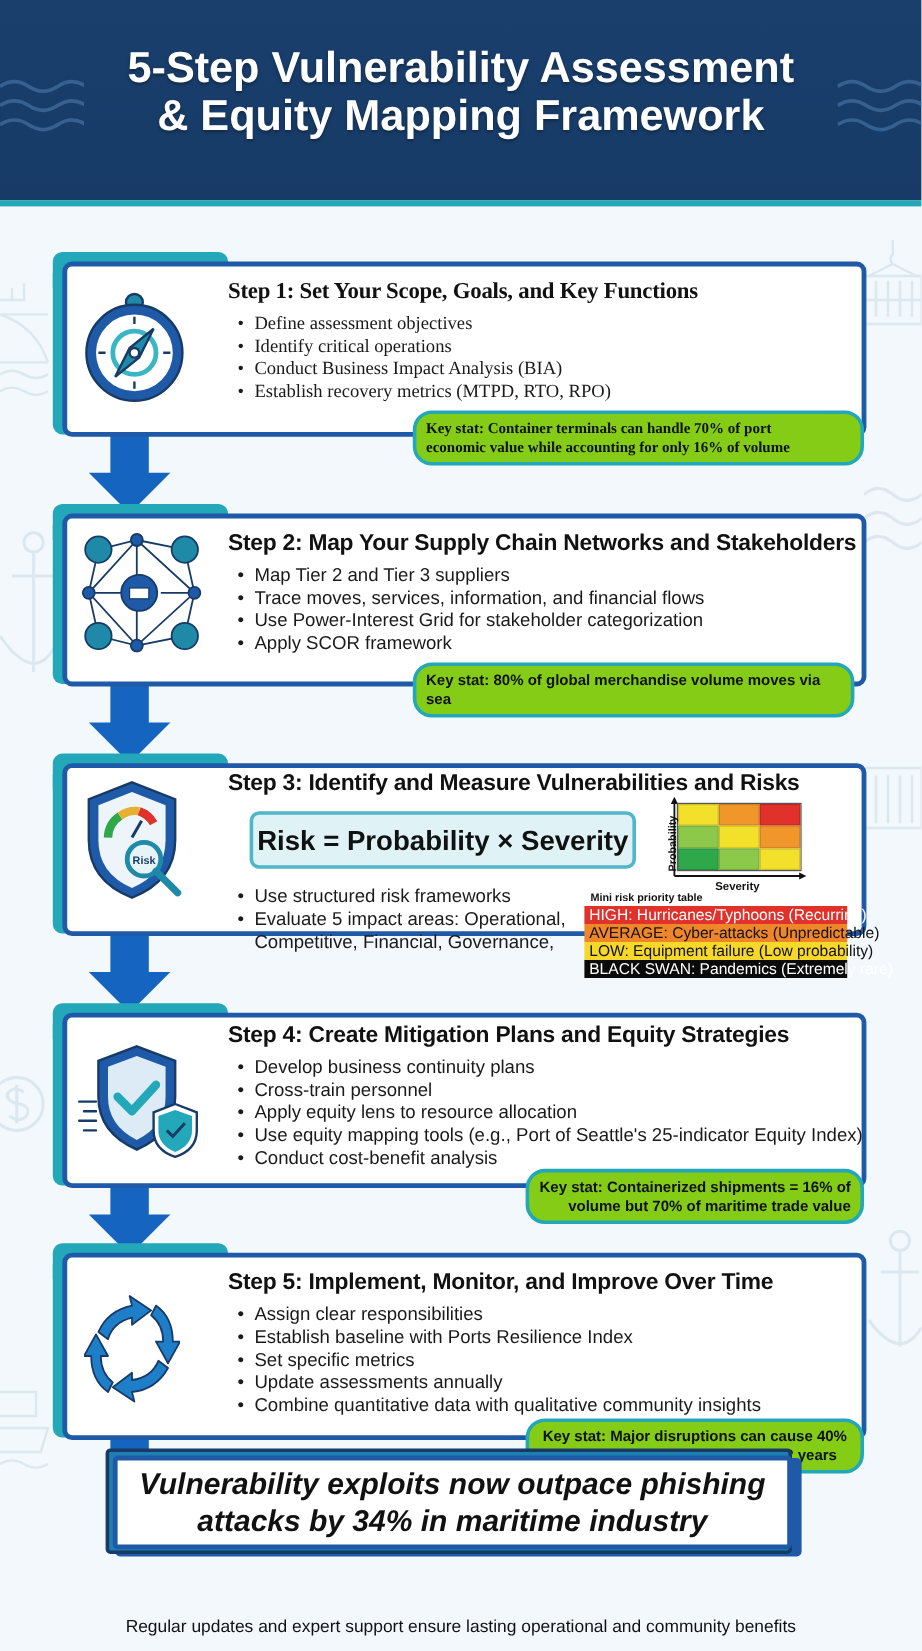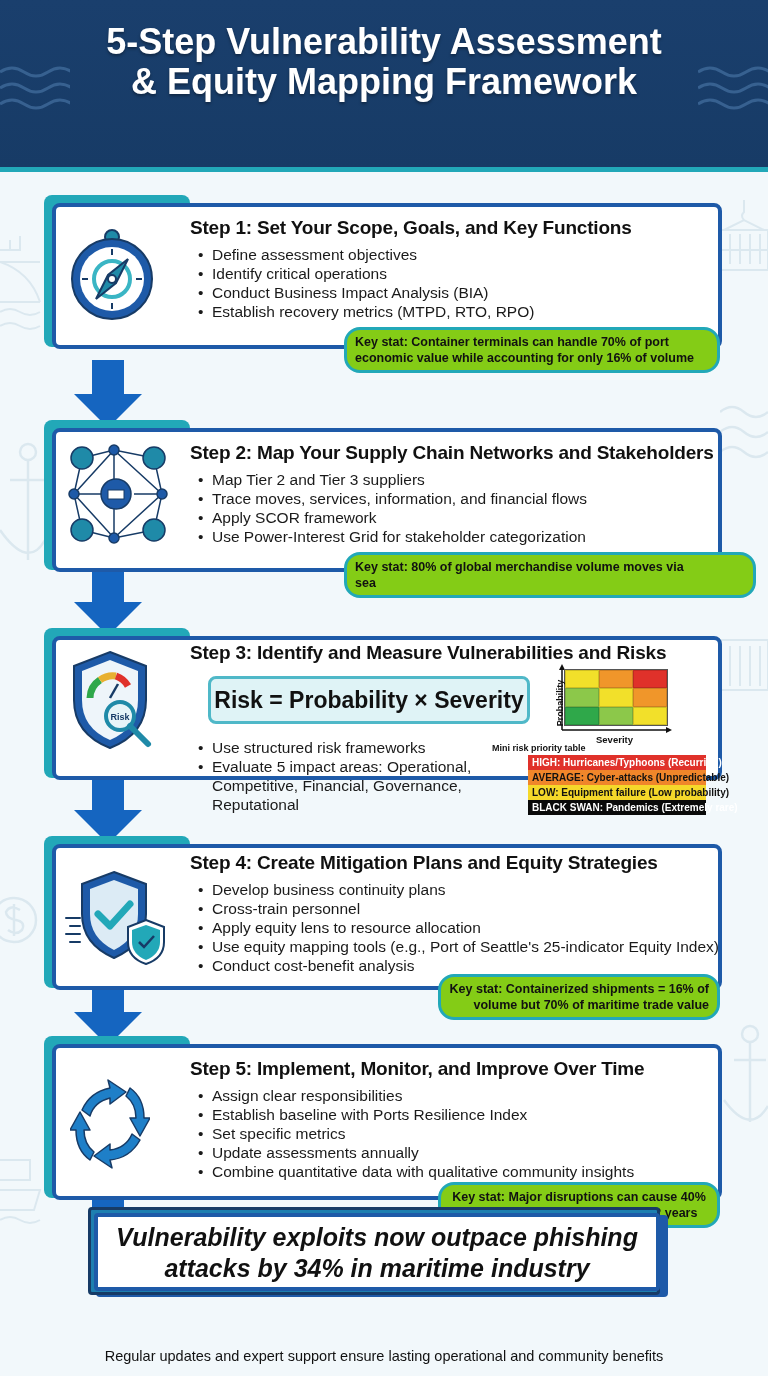--- a/index.html
+++ b/index.html
@@ -15,21 +15,21 @@
     background: linear-gradient(180deg, #1a3f6d 0%, #173b66 100%);
     text-align: center;
     border-bottom: 5px solid #22a8b8;
   }
   .header .waves { position: absolute; top: 60px; }
   .header .waves.left { left: 0; }
   .header .waves.right { right: 0; }
   .title {
     position: relative;
     color: #fff; font-weight: bold; font-size: 36px; line-height: 40px;
-    padding-top: 22px; letter-spacing: 0px;
+    padding-top: 36px; letter-spacing: 0px;
     text-shadow: 0 2px 3px rgba(0,0,0,0.35);
     font-family: "Liberation Sans", sans-serif;
   }
   .subtitle {
     position: relative;
     color: #fff; font-size: 21px; margin-top: 14px;
     text-shadow: 0 1px 2px rgba(0,0,0,0.3);
   }
   .bgdeco { position: absolute; opacity: 0.55; }
 
@@ -89,21 +89,21 @@
   .matrix div { border: 1px solid rgba(0,0,0,0.15); }
   .axis-y-label {
     position: absolute; left: 530px; top: 698px; transform: rotate(-90deg);
     font-size: 9px; font-weight: bold; transform-origin: center;
     width: 60px; text-align: center;
   }
   .axis-x-label { position: absolute; left: 596px; top: 734px; font-size: 9.5px; font-weight: bold; }
   .mini-title { position: absolute; left: 492px; top: 743px; font-size: 9px; font-weight: bold; }
   .mini-table { position: absolute; left: 487px; top: 755px; width: 219px; }
   .mini-table div {
-    height: 15px; font-size: 10px; font-weight: bold; line-height: 15px; padding-left: 4px; white-space: nowrap; margin-left: 41px;
+    height: 15px; font-size: 13px; font-weight: normal; line-height: 15px; padding-left: 4px; white-space: nowrap;
   }
 
   .banner-wrap { position: absolute; left: 88px; top: 1207px; width: 496px; height: 96px; font-style: italic; }
   .banner-back {
     position: absolute; left: 0; top: 0; width: 572px; height: 88px;
     background: #1e7fb0; border: 3px solid #173b66; border-radius: 4px;
   }
   .banner-back2 {
     position: absolute; left: 8px; top: 8px; width: 572px; height: 82px;
     background: #1e5aa8; border-radius: 4px;
@@ -191,21 +191,21 @@
 <div class="connector" style="top:360px;height:40px;"></div>
 <div class="arrowhead" style="left:74px;top:394px;"></div>
 <div class="connector" style="top:570px;height:36px;"></div>
 <div class="arrowhead" style="left:74px;top:602px;"></div>
 <div class="connector" style="top:778px;height:36px;"></div>
 <div class="arrowhead" style="left:74px;top:810px;"></div>
 <div class="connector" style="top:982px;height:34px;"></div>
 <div class="arrowhead" style="left:74px;top:1012px;"></div>
 <div class="connector" style="top:1196px;height:34px;"></div>
 
-<div class="step" style="top:195px;height:160px;">
+<div class="step" style="top:210px;height:160px;font-family:Liberation Serif, serif;">
   <div class="tab"></div>
   <div class="tabside" style="height:142px;"></div>
   <div class="card" style="height:146px;"></div>
   <svg class="icon" style="top:28px;" width="92" height="100" viewBox="0 0 92 100">
     <circle cx="46" cy="14" r="7" fill="#1f8aa8" stroke="#173b66" stroke-width="2"></circle>
     <circle cx="46" cy="56" r="40" fill="#1e5aa8" stroke="#173b66" stroke-width="2"></circle>
     <circle cx="46" cy="56" r="32" fill="#fff"></circle>
     <circle cx="46" cy="56" r="18" fill="none" stroke="#3ab5c4" stroke-width="4"></circle>
     <path d="M46 26 v6 M46 80 v6 M16 56 h6 M70 56 h6" stroke="#173b66" stroke-width="2"></path>
     <path d="M62 36 L50 60 L30 76 L42 52 Z" fill="#1f8aa8" stroke="#173b66" stroke-width="2"></path>
@@ -246,24 +246,24 @@
       <circle cx="6" cy="50" r="5"></circle>
         <circle cx="94" cy="50" r="5"></circle>
       <circle cx="48" cy="50" r="15"></circle>
     </g>
     <rect x="40" y="46" width="16" height="9" fill="#fff" stroke="#173b66" stroke-width="1"></rect>
   </svg>
   <h2 style="top:22px;">Step 2: Map Your Supply Chain Networks and Stakeholders</h2>
   <ul style="top:50px;">
     <li>Map Tier 2 and Tier 3 suppliers</li>
     <li>Trace moves, services, information, and financial flows</li>
+    <li>Use Power-Interest Grid for stakeholder categorization</li>
     <li>Apply SCOR framework</li>
-    <li>Use Power-Interest Grid for stakeholder categorization</li>
-  </ul>
-  <div class="keystat" style="left:300px;top:132px;width:412px;">
+  </ul>
+  <div class="keystat" style="left:300px;top:132px;width:368px;">
     <div>Key stat: 80% of global merchandise volume moves via</div>
     <div>sea</div>
   </div>
 </div>
 
 <div class="step" style="top:628px;height:160px;">
   <div class="tab"></div>
   <div class="tabside" style="height:140px;"></div>
   <div class="card" style="height:144px;"></div>
   <svg class="icon" style="top:20px;left:26px;" width="96" height="110" viewBox="0 0 96 110">
@@ -275,21 +275,20 @@
     <path d="M40 50 L48 36" stroke="#173b66" stroke-width="2.5"></path>
     <circle cx="50" cy="68" r="14" fill="#e6f4f8" stroke="#1f8aa8" stroke-width="4"></circle>
     <path d="M60 78 L78 96" stroke="#1f8aa8" stroke-width="6" stroke-linecap="round"></path>
     <text x="50" y="72" font-size="9" font-weight="bold" text-anchor="middle" fill="#173b66" font-family="Liberation Sans, sans-serif">Risk</text>
   </svg>
   <h2 style="top:14px;">Step 3: Identify and Measure Vulnerabilities and Risks</h2>
   <ul style="top:110px;">
     <li>Use structured risk frameworks</li>
     <li>Evaluate 5 impact areas: Operational,</li>
     <li style="list-style:none;" class="cont">Competitive, Financial, Governance,</li>
-    <li class="cont">Reputational</li>
   </ul>
 </div>
 <style>
   .step ul li.cont::before { content: ""; }
 </style>
 
 <div class="formula">Risk = Probability × Severity</div>
 
 <svg style="position:absolute;left:556px;top:664px" width="120" height="74" viewBox="0 0 120 74">
   <path d="M6 66 V2" stroke="#111" stroke-width="1.5"></path>

